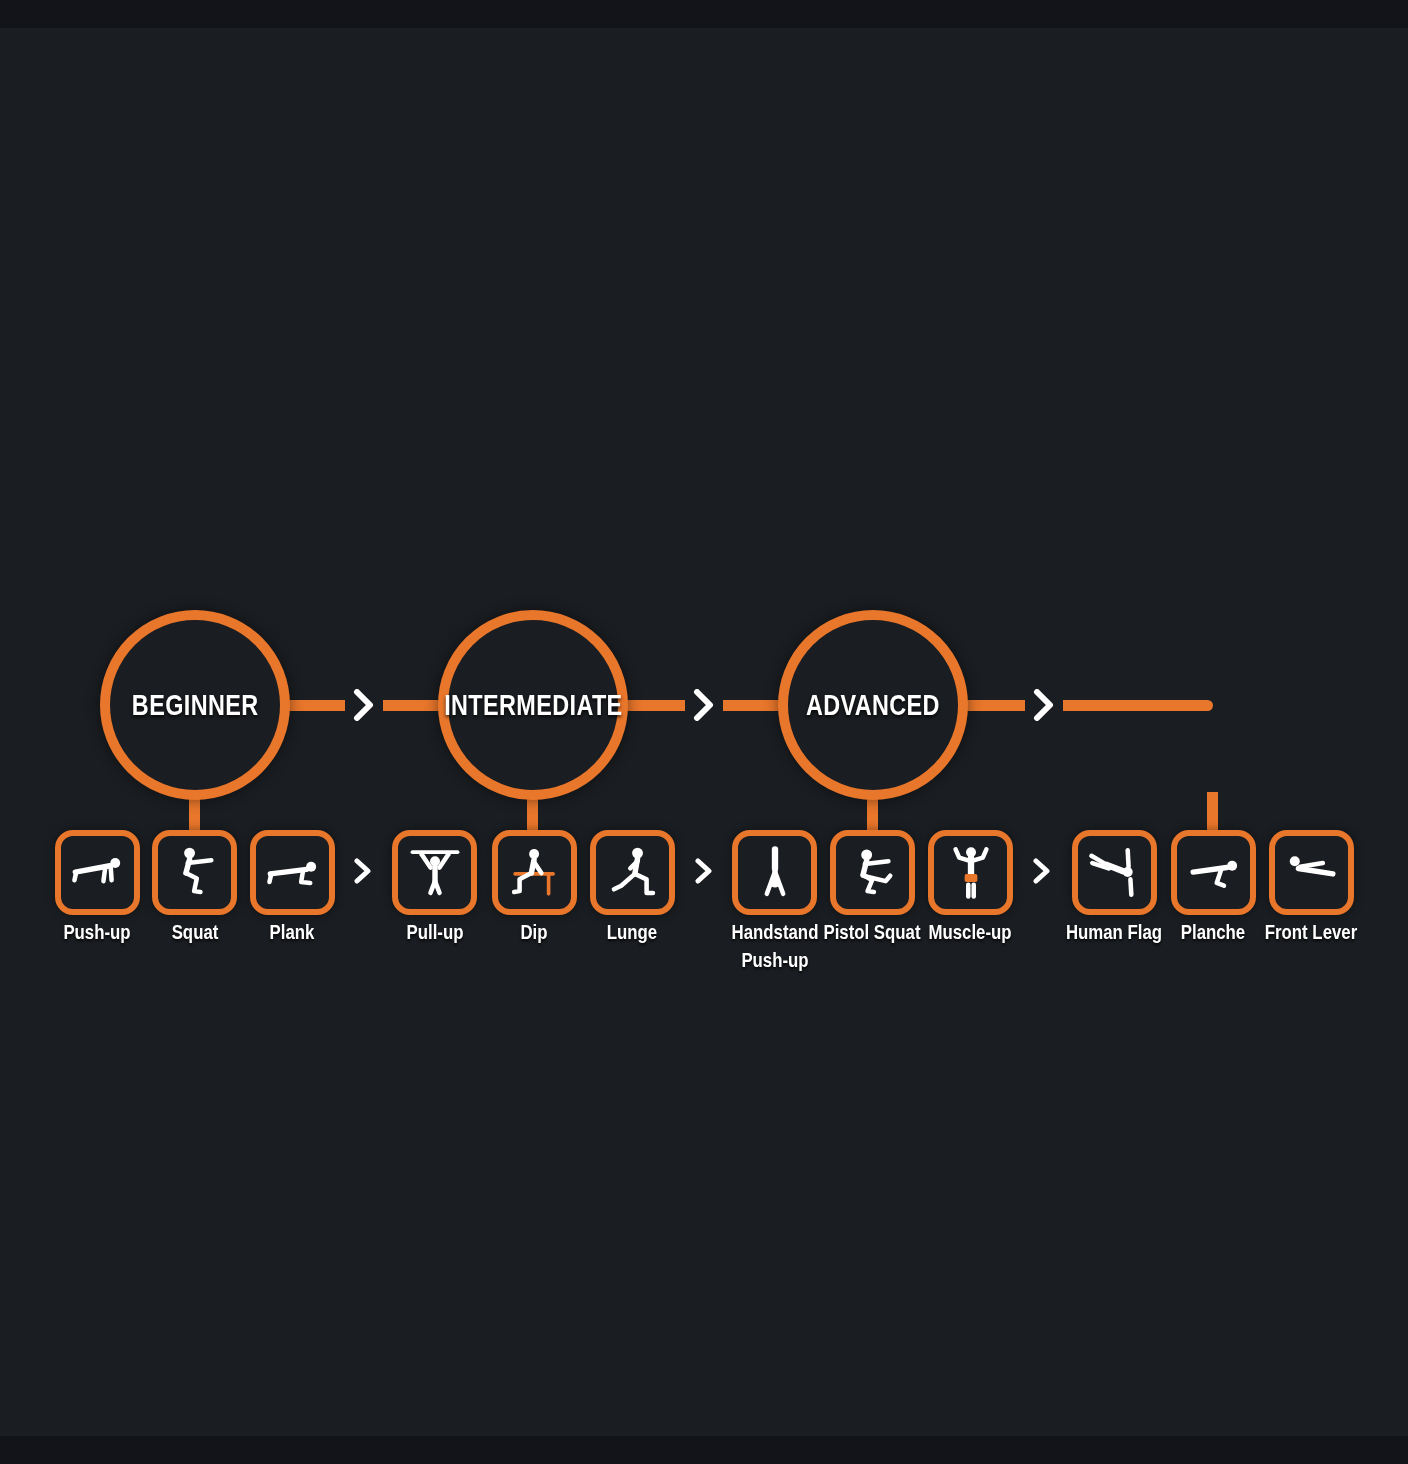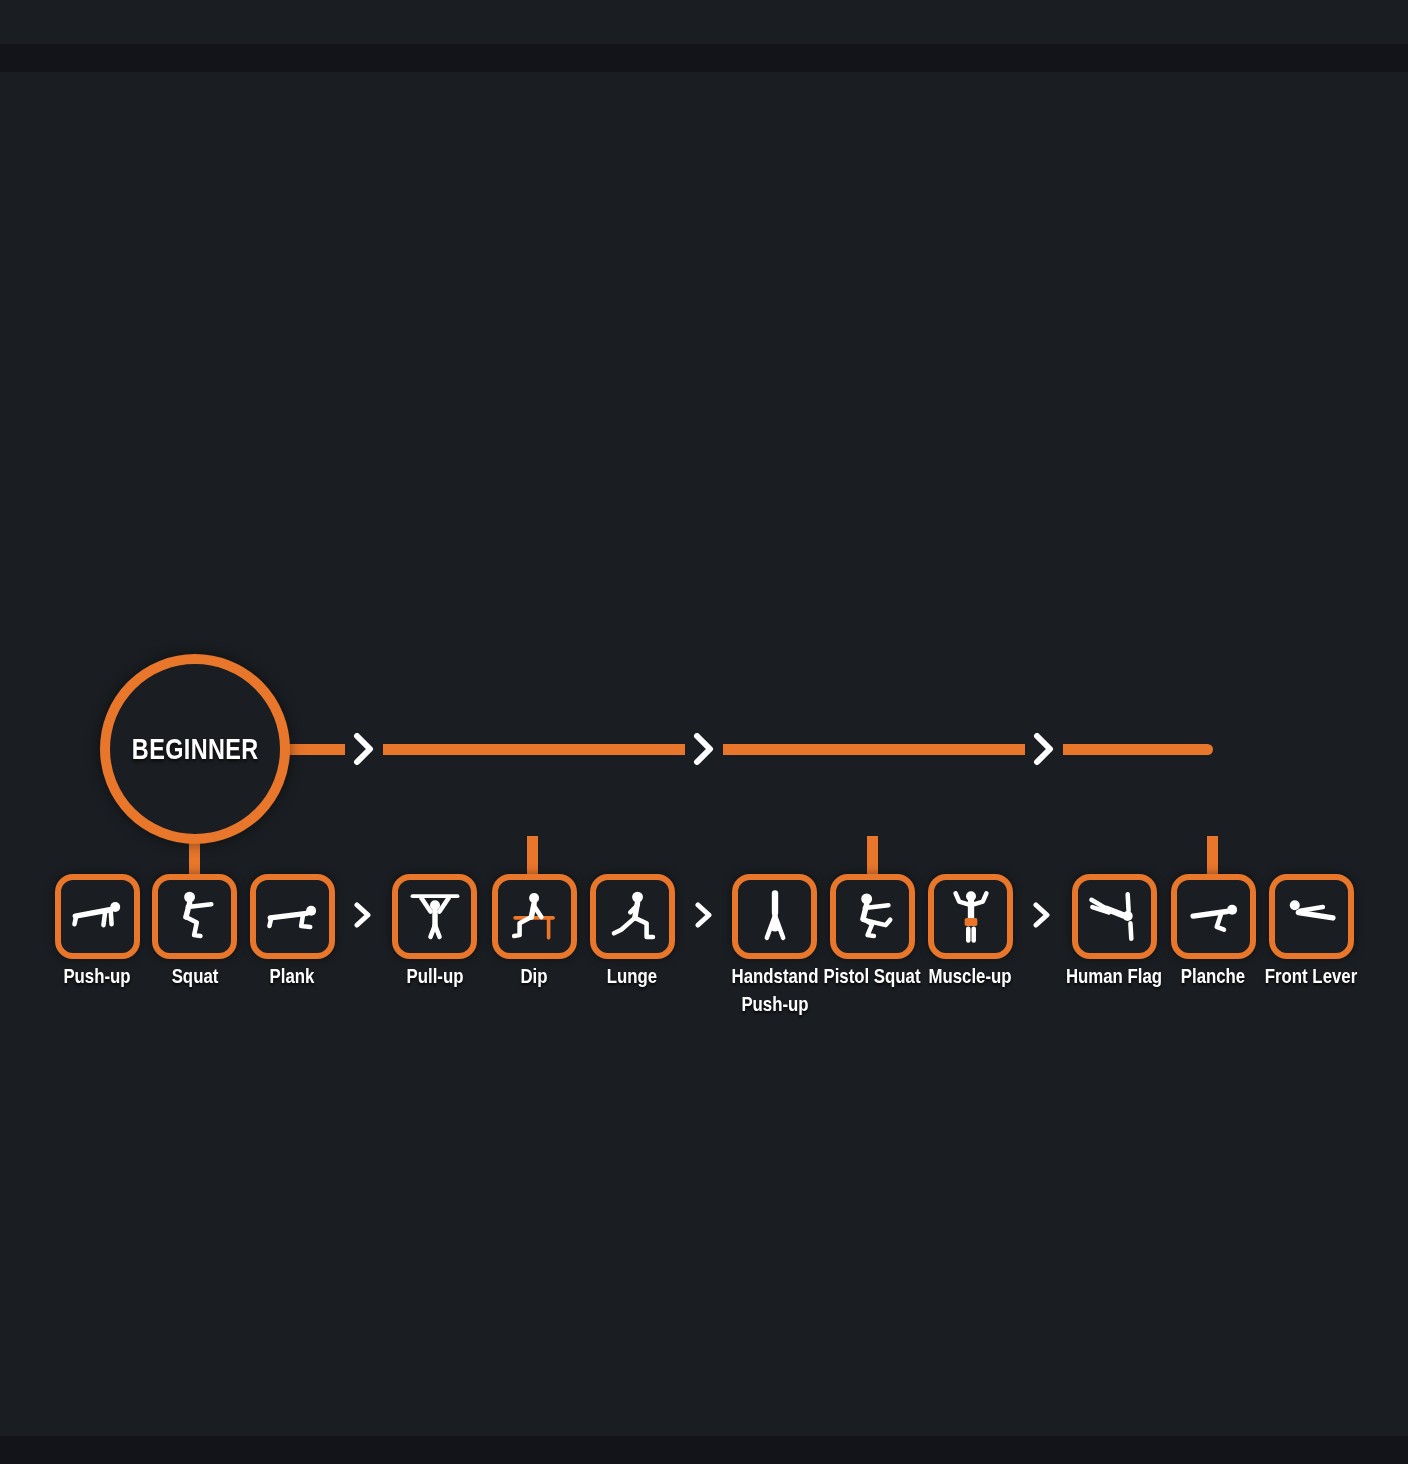--- a/index.html
+++ b/index.html
@@ -2,21 +2,21 @@
 <html><head>
 <meta charset="utf-8">
 <style>
   html,body{margin:0;padding:0;}
   body{
     width:1408px;height:1464px;
     background:#1a1d21;
     font-family:"Liberation Sans", sans-serif;
     overflow:hidden;position:relative;
   }
-  .stage{position:absolute;inset:0;margin-top:44px;}
+  .stage{position:absolute;inset:0;}
   .edge-band{position:absolute;left:0;width:1408px;height:28px;background:#121419;}
   .edge-band.top{top:0;}
   .edge-band.bottom{bottom:0;}
 
   
   .main-line{
     position:absolute;left:195px;top:700px;width:1018px;height:11px;
     background:#e8762b;border-radius:6px;z-index:1;
   }
 
@@ -89,20 +89,26 @@
 
 <div class="stage">
 
   <div class="edge-band top"></div>
   <div class="edge-band bottom"></div>
 
   <div class="main-line"></div>
 
   <div class="level-circle c1">
     <span class="lvl-txt">BEGINNER</span>
+  </div>
+  <div class="level-circle c2">
+    <span class="lvl-txt">INTERMEDIATE</span>
+  </div>
+  <div class="level-circle c3">
+    <span class="lvl-txt">ADVANCED</span>
   </div>
 
   <div class="line-chevron lc1">
     <svg class="icon-svg" width="22" height="32" viewBox="0 0 22 32">
         <path d="M4 3 L17 16 L4 29" fill="none" stroke="#fff" stroke-width="6" stroke-linecap="round" stroke-linejoin="round"></path>
       </svg>
   </div>
   <div class="line-chevron lc2">
     <svg class="icon-svg" width="22" height="32" viewBox="0 0 22 32">
         <path d="M4 3 L17 16 L4 29" fill="none" stroke="#fff" stroke-width="6" stroke-linecap="round" stroke-linejoin="round"></path>

